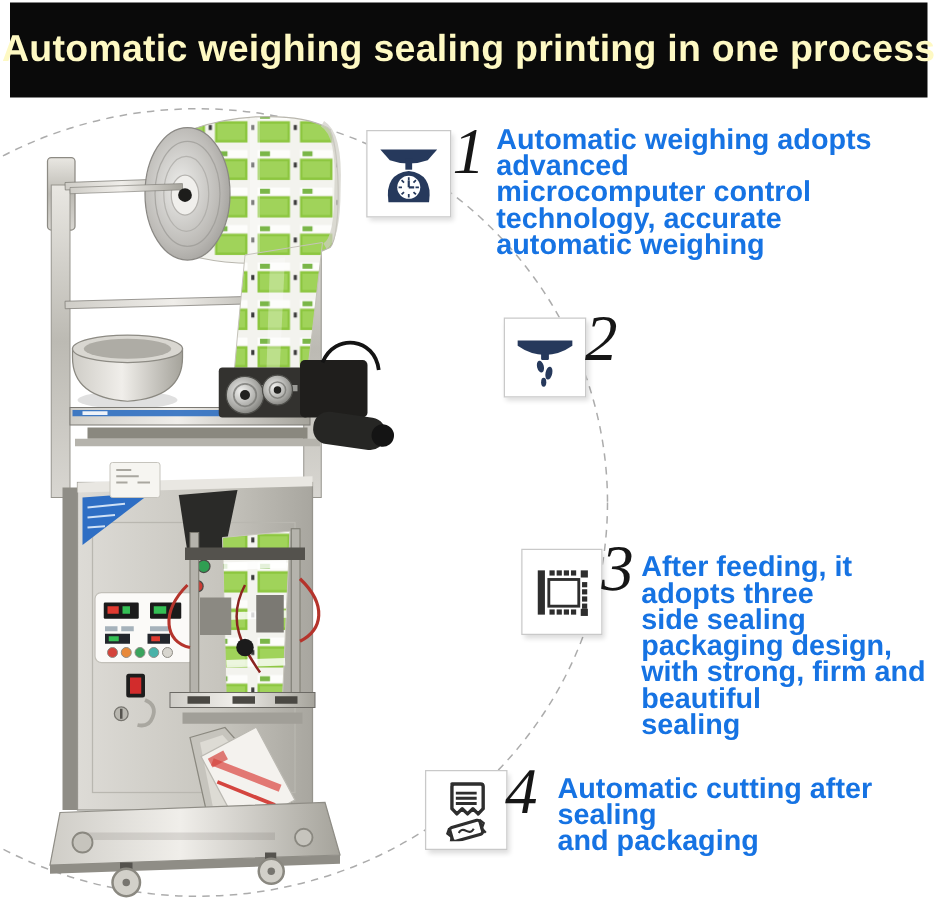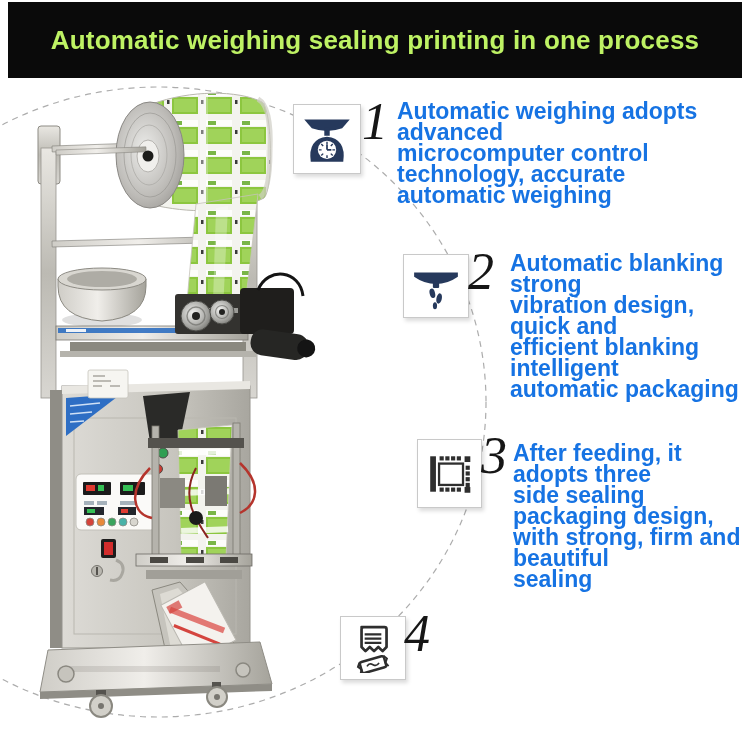--- a/index.html
+++ b/index.html
@@ -6,21 +6,21 @@
   .stage{
     position:relative;width:750px;height:730px;overflow:hidden;
     background:#ffffff;font-family:"Liberation Sans",sans-serif;
   }
   
   .banner{
     position:absolute;left:8px;top:2px;width:734px;height:76px;
     background:#0a0a0a;display:flex;align-items:center;justify-content:center;
   }
   .banner-title{
-    color:#bef264;font-size:26px;font-weight:bold;letter-spacing:0.2px;
+    color:#fef9c3;font-size:30px;font-weight:bold;letter-spacing:0.2px;
     white-space:nowrap;
   }
   
   .arc-layer{position:absolute;left:0;top:0;width:750px;height:730px;pointer-events:none;}
   
   .machine{position:absolute;left:0;top:86px;width:332px;height:644px;}
   
   .icon-box{
     position:absolute;background:#ffffff;border:1px solid #c9c9c9;
     box-shadow:2px 3px 4px rgba(0,0,0,0.14);display:flex;align-items:center;justify-content:center;
@@ -253,24 +253,20 @@
       <g fill="#26395c">
         <path d="M3 11 h42 v4 q-10 7 -21 7 q-11 0 -21 -7 Z"></path>
         <rect x="21" y="20" width="6" height="6" rx="1"></rect>
         <ellipse cx="20.5" cy="31" rx="2.6" ry="4.6" transform="rotate(-14 20.5 31)"></ellipse>
         <ellipse cx="27" cy="36" rx="2.6" ry="5" transform="rotate(12 27 36)"></ellipse>
         <ellipse cx="23" cy="43" rx="2" ry="3.4"></ellipse>
       </g>
     </svg>
   </div>
   <div class="feat-num" style="left:468px;top:246px;">2</div>
-  <div class="feat-text" style="left:510px;top:253px;width:235px;">Automatic blanking strong
-vibration design, quick and
-efficient blanking intelligent
-automatic packaging</div>
 
   <div class="icon-box" style="left:417px;top:439px;width:63px;height:67px;">
     <svg width="50" height="50" viewBox="0 0 48 48">
       <g fill="#2e2e2e">
         <rect x="5" y="7" width="5.5" height="34"></rect>
         <rect x="14" y="7" width="4" height="4"></rect>
           <rect x="19.5" y="7" width="4" height="4"></rect>
           <rect x="25" y="7" width="4" height="4"></rect>
           <rect x="30.5" y="7" width="4" height="4"></rect>
         <rect x="38" y="7" width="5.5" height="5.5"></rect>
@@ -298,14 +294,16 @@
       <path d="M13 4 h22 q2 0 2 2 v17 l-3.8 4 -4.1 -4 -4.1 4 -4.1 -4 -4.1 4 -3.8 -4 V6 q0 -2 2 -2 Z" fill="#ffffff" stroke="#2e2e2e" stroke-width="2.6" stroke-linejoin="round"></path>
       <path d="M16 11 h16 M16 15 h16 M16 19 h16" stroke="#2e2e2e" stroke-width="2.2"></path>
       <g transform="translate(24 40) rotate(-16)">
         <rect x="-12" y="-5.5" width="24" height="11" rx="2" fill="#ffffff" stroke="#2e2e2e" stroke-width="2.4"></rect>
         <path d="M-12 -5.5 l-2.5 3.5 2.5 3.5 -2 4 M12 -5.5 l2.5 3.5 -2.5 3.5 2 4" fill="none" stroke="#2e2e2e" stroke-width="1.8"></path>
         <path d="M-6 0 q3 -3 6 0 q3 3 6 0" fill="none" stroke="#2e2e2e" stroke-width="1.6"></path>
       </g>
     </svg>
   </div>
   <div class="feat-num" style="left:404px;top:608px;">4</div>
+  <div class="feat-text" style="left:446px;top:620px;width:300px;">Automatic cutting after sealing
+and packaging</div>
 
 </div>
 
 </body></html>

